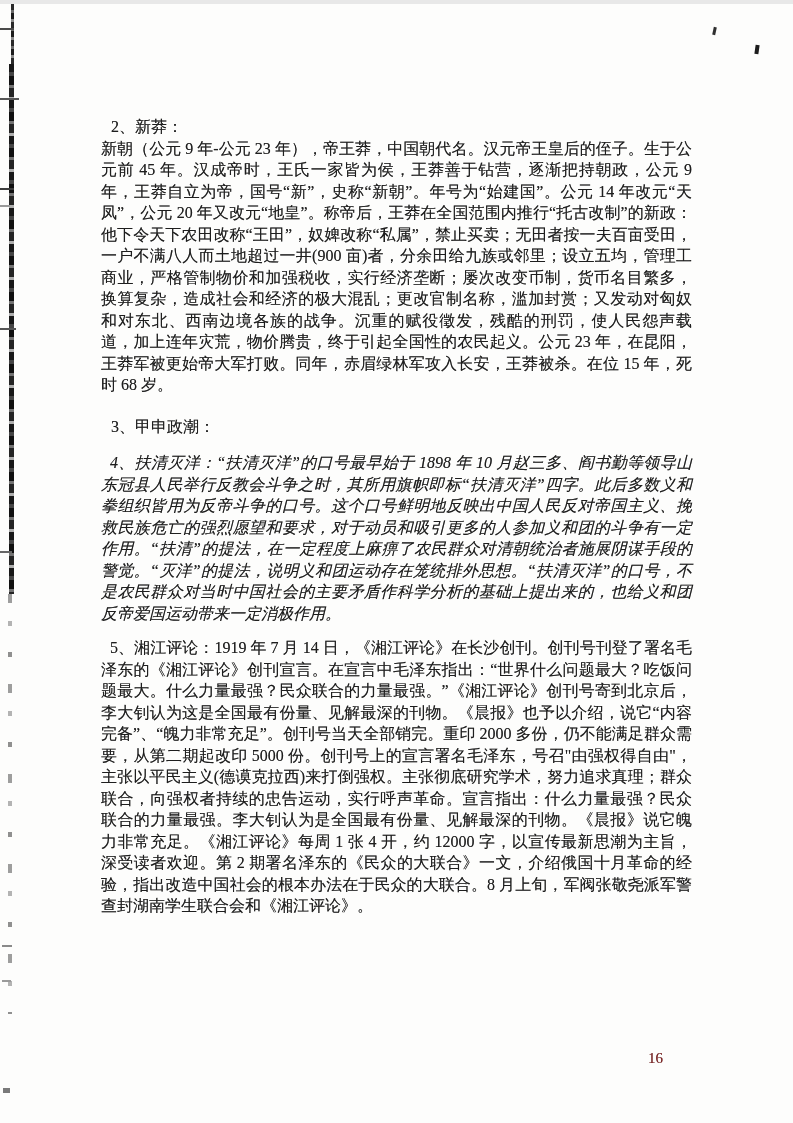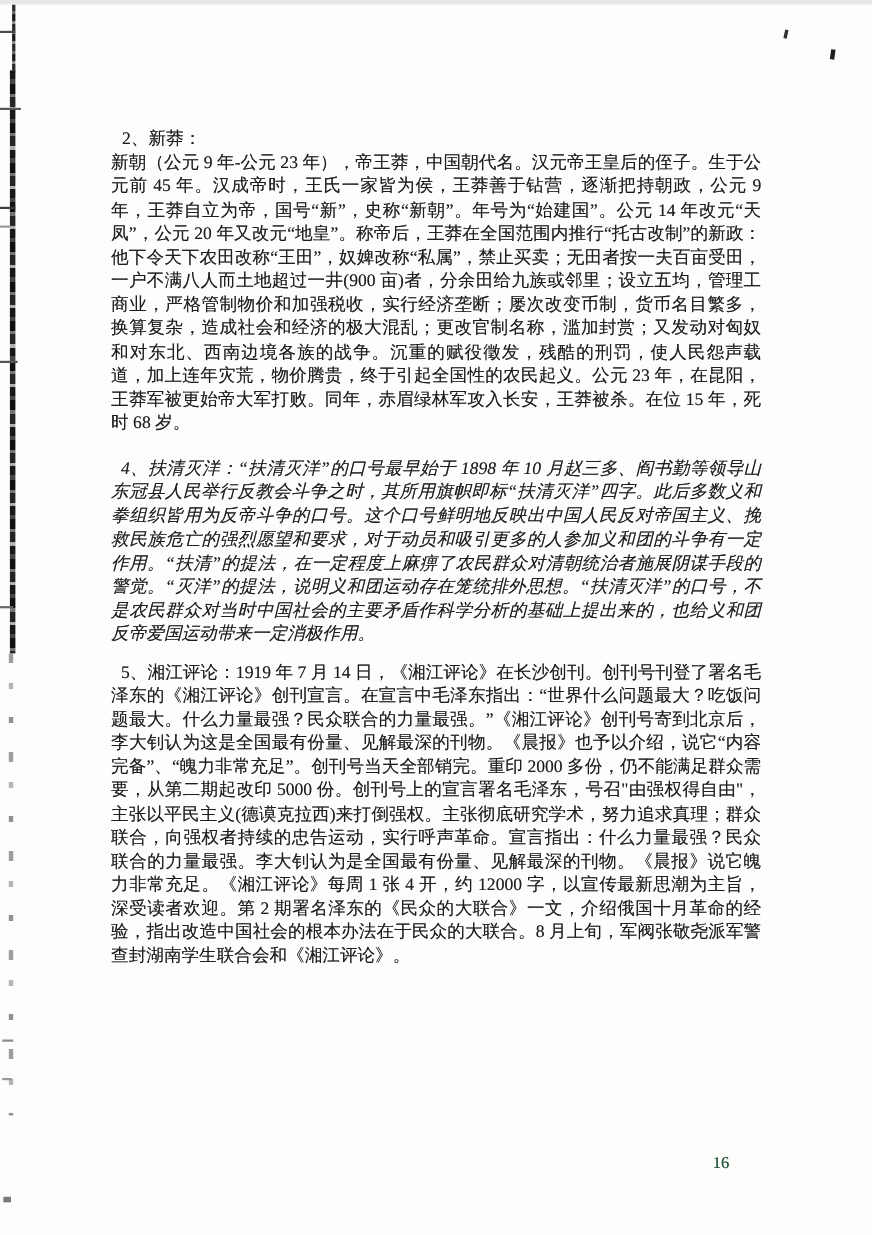--- a/index.html
+++ b/index.html
@@ -21,21 +21,21 @@
     text-shadow:0 0 0.5px rgba(30,30,30,0.55);
   }
   .sec p { margin:0; }
   .sec .heading-line { padding-left:10px; }
   .sec .body-inline { text-indent:9px; }
   .sec-2 { margin-top:20px; }
   .sec-3 { margin-top:15px;font-style:italic; }
   .sec-4 { margin-top:13px;font-family:Liberation Serif, serif; }
   .page-number {
     position:absolute; left:648px; top:1046px;
-    font-size:15px; color:#14532d;
+    font-size:15px; color:#7f1d1d;
     text-shadow:0 0 0.5px rgba(30,30,30,0.5);
   }
   
   .artifact { position:absolute; pointer-events:none; }
   .edge-line-top {
     left:11px; top:0; width:3px; height:62px;
     background:repeating-linear-gradient(180deg,#2a2a2a 0 6px,#6a6a6a 6px 9px,#1c1c1c 9px 15px,#8a8a8a 15px 18px);
   }
   .edge-line-main {
     left:9px; top:60px; width:5px; height:530px;
@@ -80,20 +80,21 @@
   <div class="artifact speck-2"></div>
 
   <div class="content">
 
     <section class="sec sec-1">
       <p class="heading-line">2、新莽：</p>
       <p class="body-text">新朝（公元 9 年-公元 23 年），帝王莽，中国朝代名。汉元帝王皇后的侄子。生于公元前 45 年。汉成帝时，王氏一家皆为侯，王莽善于钻营，逐渐把持朝政，公元 9 年，王莽自立为帝，国号“新”，史称“新朝”。年号为“始建国”。公元 14 年改元“天凤”，公元 20 年又改元“地皇”。称帝后，王莽在全国范围内推行“托古改制”的新政：他下令天下农田改称“王田”，奴婢改称“私属”，禁止买卖；无田者按一夫百亩受田，一户不满八人而土地超过一井(900 亩)者，分余田给九族或邻里；设立五均，管理工商业，严格管制物价和加强税收，实行经济垄断；屡次改变币制，货币名目繁多，换算复杂，造成社会和经济的极大混乱；更改官制名称，滥加封赏；又发动对匈奴和对东北、西南边境各族的战争。沉重的赋役徵发，残酷的刑罚，使人民怨声载道，加上连年灾荒，物价腾贵，终于引起全国性的农民起义。公元 23 年，在昆阳，王莽军被更始帝大军打败。同年，赤眉绿林军攻入长安，王莽被杀。在位 15 年，死时 68 岁。</p>
     </section>
 
     <section class="sec sec-2">
+      <p class="heading-line">3、甲申政潮：</p>
     </section>
 
     <section class="sec sec-3">
       <p class="body-inline"><span>4、扶清灭洋：</span><span>“扶清灭洋”的口号最早始于 1898 年 10 月赵三多、阎书勤等领导山东冠县人民举行反教会斗争之时，其所用旗帜即标“扶清灭洋”四字。此后多数义和拳组织皆用为反帝斗争的口号。这个口号鲜明地反映出中国人民反对帝国主义、挽救民族危亡的强烈愿望和要求，对于动员和吸引更多的人参加义和团的斗争有一定作用。“扶清”的提法，在一定程度上麻痹了农民群众对清朝统治者施展阴谋手段的警觉。“灭洋”的提法，说明义和团运动存在笼统排外思想。“扶清灭洋”的口号，不是农民群众对当时中国社会的主要矛盾作科学分析的基础上提出来的，也给义和团反帝爱国运动带来一定消极作用。</span></p>
     </section>
 
     <section class="sec sec-4">
       <p class="body-inline"><span>5、湘江评论：</span><span>1919 年 7 月 14 日，《湘江评论》在长沙创刊。创刊号刊登了署名毛泽东的《湘江评论》创刊宣言。在宣言中毛泽东指出：“世界什么问题最大？吃饭问题最大。什么力量最强？民众联合的力量最强。”《湘江评论》创刊号寄到北京后，李大钊认为这是全国最有份量、见解最深的刊物。《晨报》也予以介绍，说它“内容完备”、“魄力非常充足”。创刊号当天全部销完。重印 2000 多份，仍不能满足群众需要，从第二期起改印 5000 份。创刊号上的宣言署名毛泽东，号召"由强权得自由"，主张以平民主义(德谟克拉西)来打倒强权。主张彻底研究学术，努力追求真理；群众联合，向强权者持续的忠告运动，实行呼声革命。宣言指出：什么力量最强？民众联合的力量最强。李大钊认为是全国最有份量、见解最深的刊物。《晨报》说它魄力非常充足。《湘江评论》每周 1 张 4 开，约 12000 字，以宣传最新思潮为主旨，深受读者欢迎。第 2 期署名泽东的《民众的大联合》一文，介绍俄国十月革命的经验，指出改造中国社会的根本办法在于民众的大联合。8 月上旬，军阀张敬尧派军警查封湖南学生联合会和《湘江评论》。</span></p>
     </section>
 

